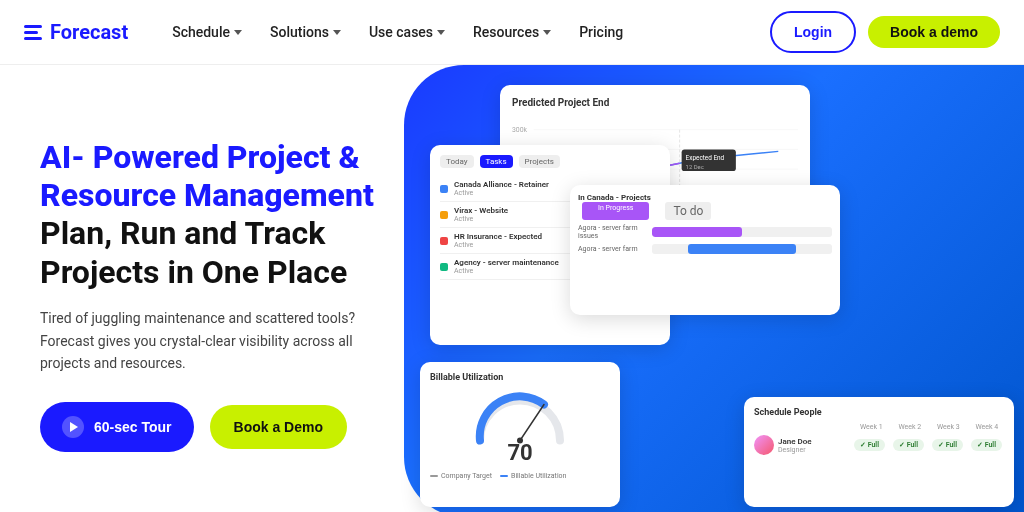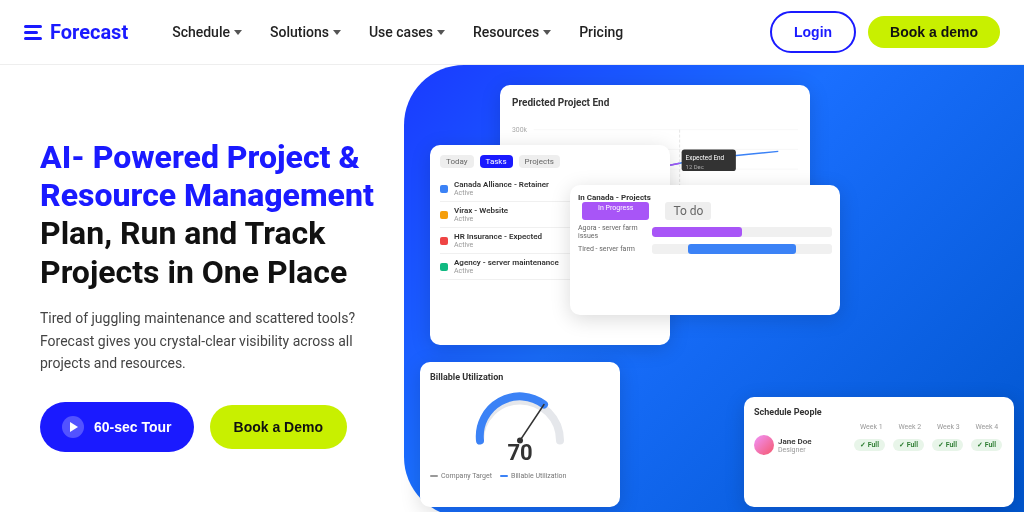--- a/index.html
+++ b/index.html
@@ -570,21 +570,21 @@
         <div style="background:#a855f7;color:#fff;font-size:7px;padding:2px 16px;border-radius:3px;">In Progress</div>
         <div style="background:#eee;color:#666;font-size:12px;padding:2px 8px;border-radius:3px;">To do</div>
       </div>
       <div class="gantt-row">
         <div class="gantt-label">Agora - server farm issues</div>
         <div class="gantt-track">
           <div class="gantt-fill" style="left:0%;width:50%;background:#a855f7"></div>
         </div>
       </div>
       <div class="gantt-row">
-        <div class="gantt-label">Tired - server farm</div>
+        <div class="gantt-label">Agora - server farm</div>
         <div class="gantt-track">
           <div class="gantt-fill" style="left:20%;width:60%;background:#3b82f6"></div>
         </div>
       </div>
     </div>
 
     <div class="dash-card card-utilization">
       <div class="util-title">Billable Utilization</div>
       <div class="gauge-wrap">
         <svg class="gauge-svg" viewBox="0 0 100 55">

